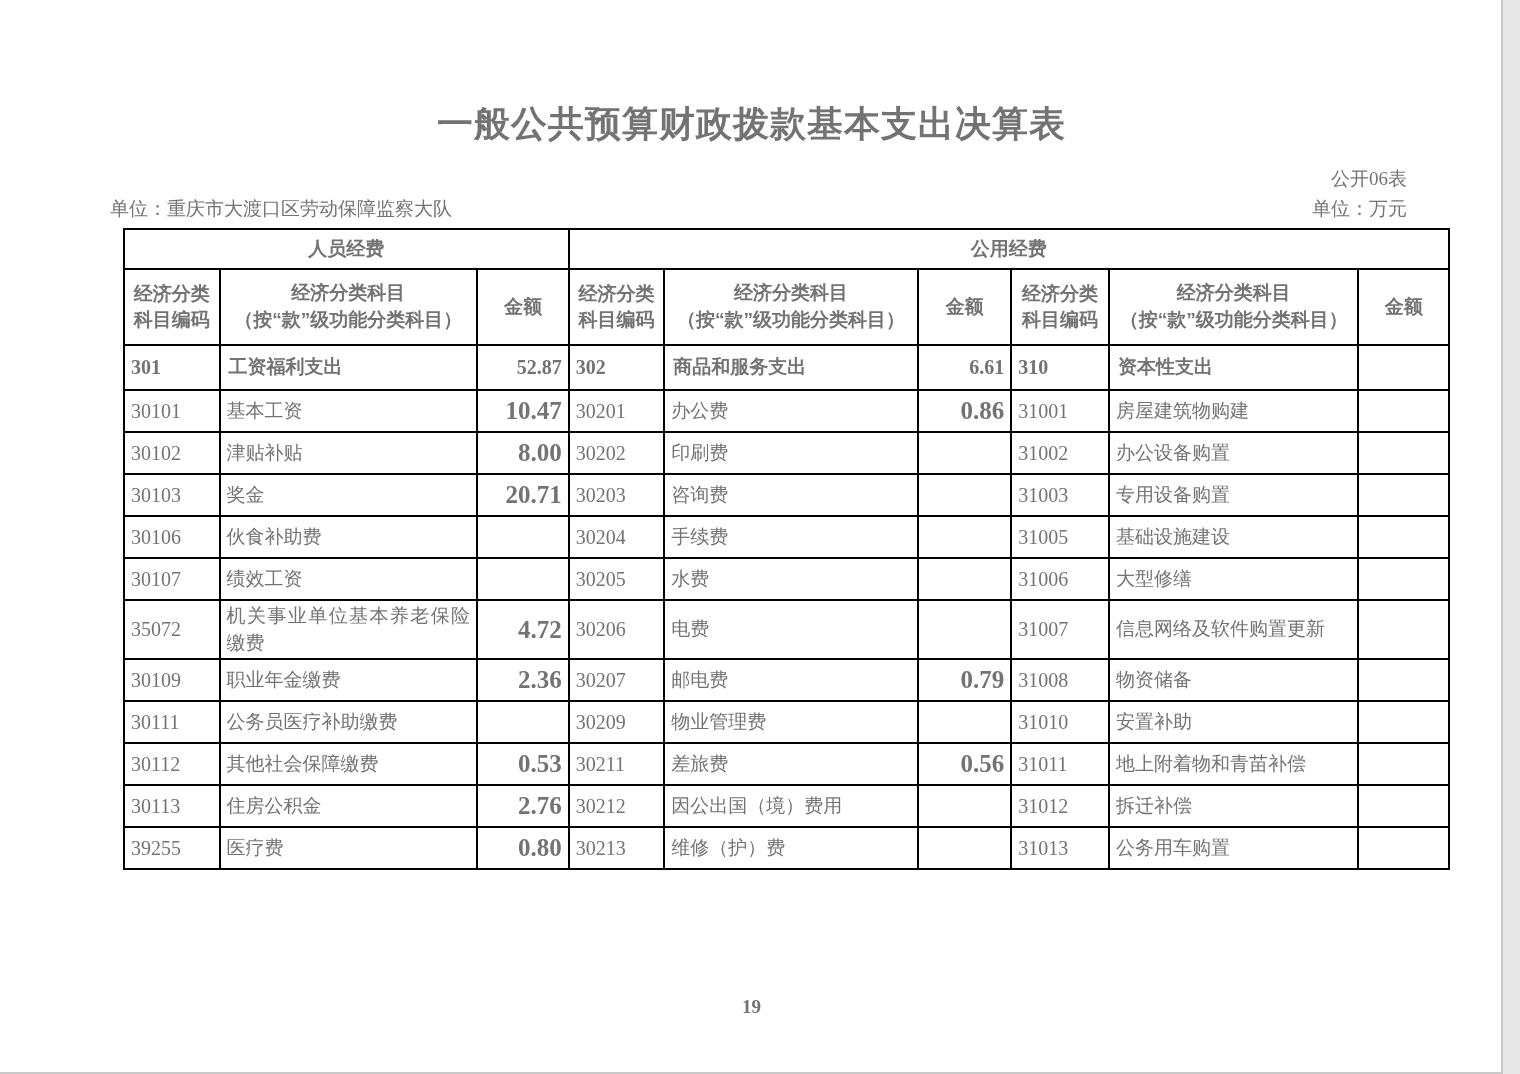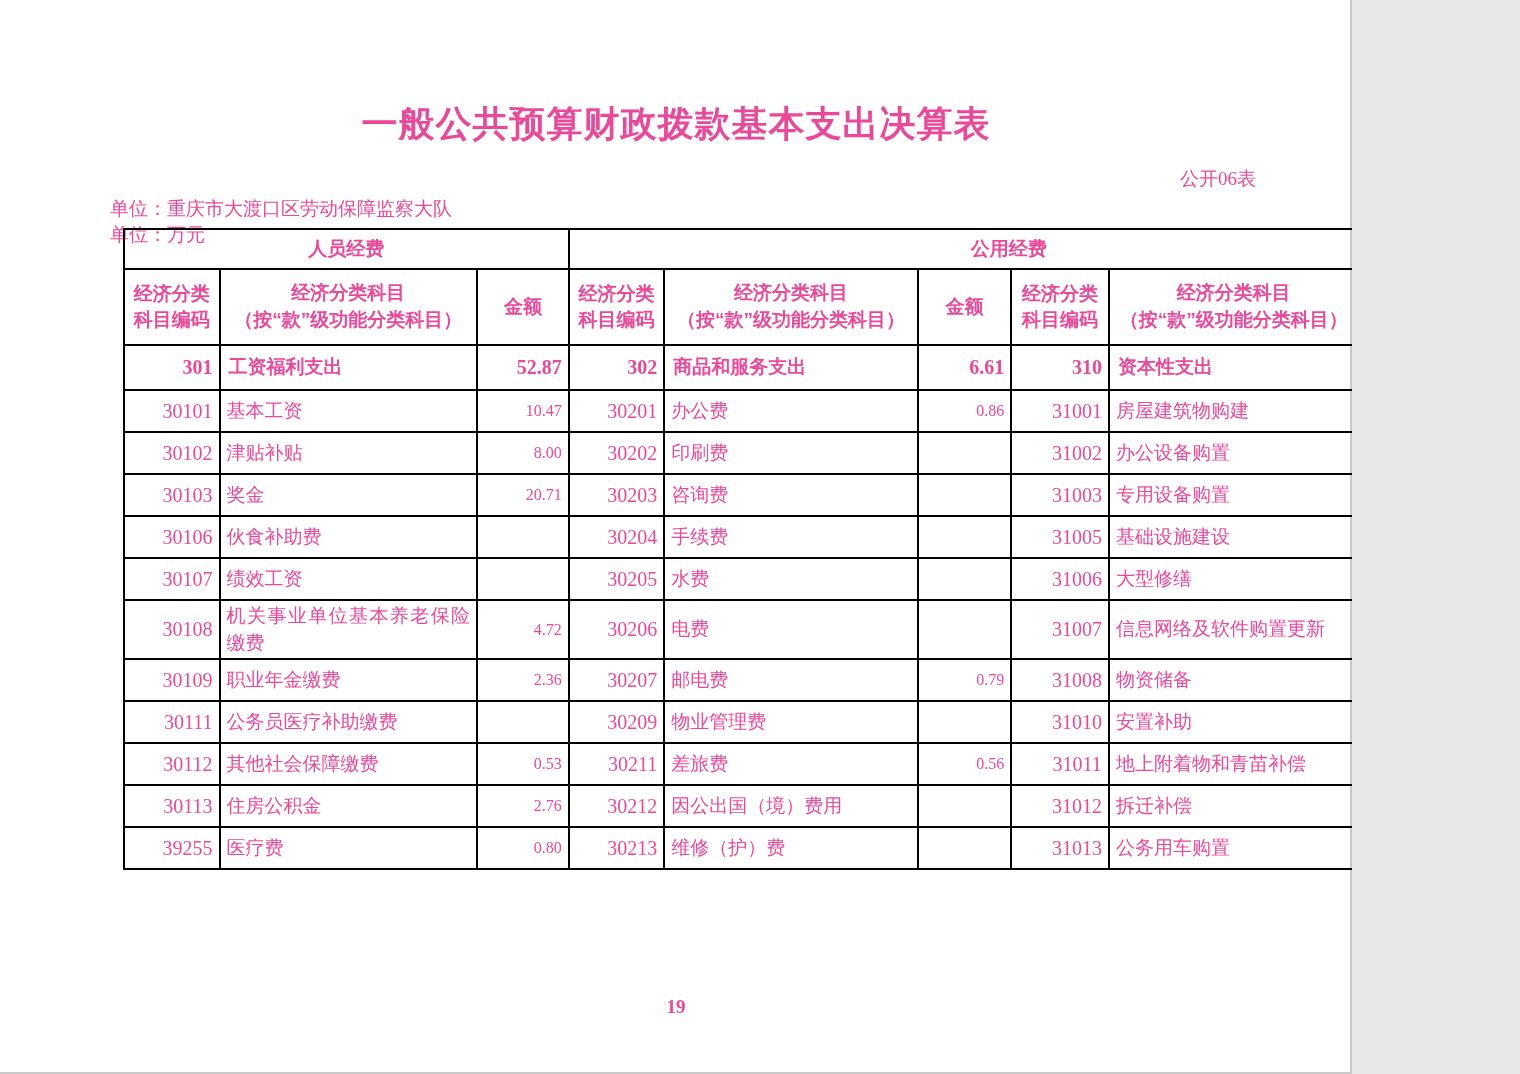--- a/index.html
+++ b/index.html
@@ -1,22 +1,22 @@
 <!DOCTYPE html>
 <html><head>
 <meta charset="utf-8">
 <style>
   html, body { margin: 0; padding: 0; background: #e8e8e8; }
   .page {
     position: relative;
-    width: 1352px;
+    width: 1503px;
     height: 1074px;
     background: #ffffff;
     font-family: "Liberation Serif", serif;
-    color: #ec4899;
+    color: #737373;
     overflow: hidden;
     box-shadow: inset -2px -2px 0 #c9c9c9;
   }
   .doc-title {
     position: absolute;
     top: 100px; left: 0; right: 0;
     text-align: center;
     font-family: "Liberation Sans", sans-serif;
     font-weight: bold;
     font-size: 36px;
@@ -27,21 +27,20 @@
     top: 166px; right: 96px;
     font-size: 19px;
     margin-left: 12px;
   }
   .unit-row {
     position: absolute;
     top: 196px; left: 110px; right: 96px;
     display: flex;
     justify-content: space-between;
     font-size: 19px;
-    flex-direction: column;
   }
   table.budget {
     position: absolute;
     top: 228px; left: 97px;
     width: 1327px;
     border-collapse: collapse;
     table-layout: fixed;
     margin-left: 26px;
   }
   table.budget th, table.budget td {
@@ -57,34 +56,35 @@
     text-align: center;
   }
   tr.section-row { height: 40px; }
   tr.colhead-row { height: 76px; }
   tr.summary-row { height: 45px; }
   tr.data-row { height: 42px; }
   th.code-h { padding: 2px 4px; line-height: 1.35; }
   .subj-h-line { line-height: 1.4; }
   td.code-cell {
     font-size: 20px;
-    text-align: right;
+    text-align: left;
     padding-left: 10px;
   }
   td.subject-cell {
     font-size: 19px;
     text-align: justify;
     padding-left: 36px;
     padding-right: 12px;
     line-height: 1.4;
   }
   td.amount-cell {
-    font-size: 16px;
+    font-size: 25px;
     text-align: right;
     padding-right: 8px;
+    font-weight: bold;
   }
   tr.summary-row td { font-weight: bold; }
   tr.summary-row td.subject-cell {
     font-family: "Liberation Sans", sans-serif;
     padding-left: 8px;
     font-size: 19px;
   }
   tr.summary-row td.code-cell,
   tr.summary-row td.amount-cell { font-size: 20px; }
   .page-number {
@@ -208,21 +208,21 @@
           <td class="subject-cell">绩效工资</td>
           <td class="amount-cell"></td>
           <td class="code-cell">30205</td>
           <td class="subject-cell">水费</td>
           <td class="amount-cell"></td>
           <td class="code-cell">31006</td>
           <td class="subject-cell">大型修缮</td>
           <td class="amount-cell"></td>
         </tr>
         <tr class="data-row">
-          <td class="code-cell">30108</td>
+          <td class="code-cell">35072</td>
           <td class="subject-cell">机关事业单位基本养老保险缴费</td>
           <td class="amount-cell">4.72</td>
           <td class="code-cell">30206</td>
           <td class="subject-cell">电费</td>
           <td class="amount-cell"></td>
           <td class="code-cell">31007</td>
           <td class="subject-cell">信息网络及软件购置更新</td>
           <td class="amount-cell"></td>
         </tr>
         <tr class="data-row">

